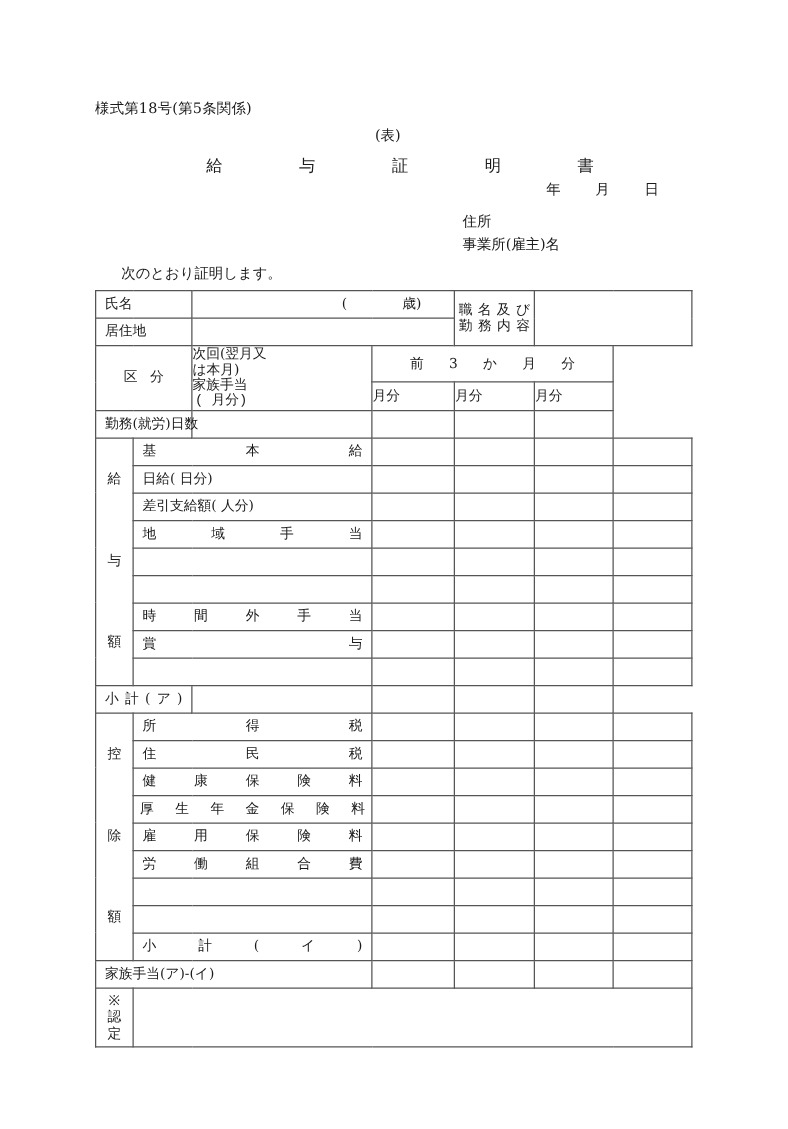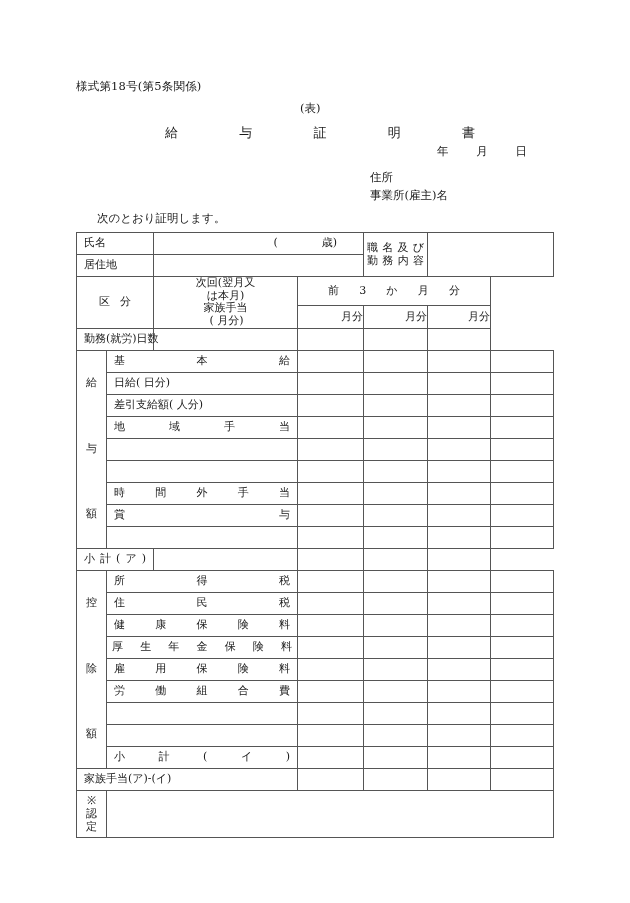--- a/index.html
+++ b/index.html
@@ -144,30 +144,30 @@
   .kubun-cell .sp {
     padding: 0 22px;
   }
   .next-cell {
     font-size: 11px;
     line-height: 1.32;
     padding: 2px 4px 2px 5px;
     vertical-align: top;
     white-space: nowrap;
   }
-  .next-cell div { white-space: nowrap; text-align: center; }
-  .next-cell .indent { padding-left: 2px; }
+  .next-cell div { white-space: nowrap; }
+  .next-cell .indent { padding-left: 2px; font-family: Liberation Mono, monospace; }
 
   .prev3 {
     text-align: center;
   }
   .prev3 .sp { padding: 0 30px; }
 
   .monthlab {
-    text-align: right;
+    text-align: left;
     padding-right: 8px;
     height: 34px;
   }
 
   .shokumei {
     line-height: 1.3;
     text-align: center;
     padding: 0 4px;
   }
   .shokumei .sp { padding: 0 3px; }

